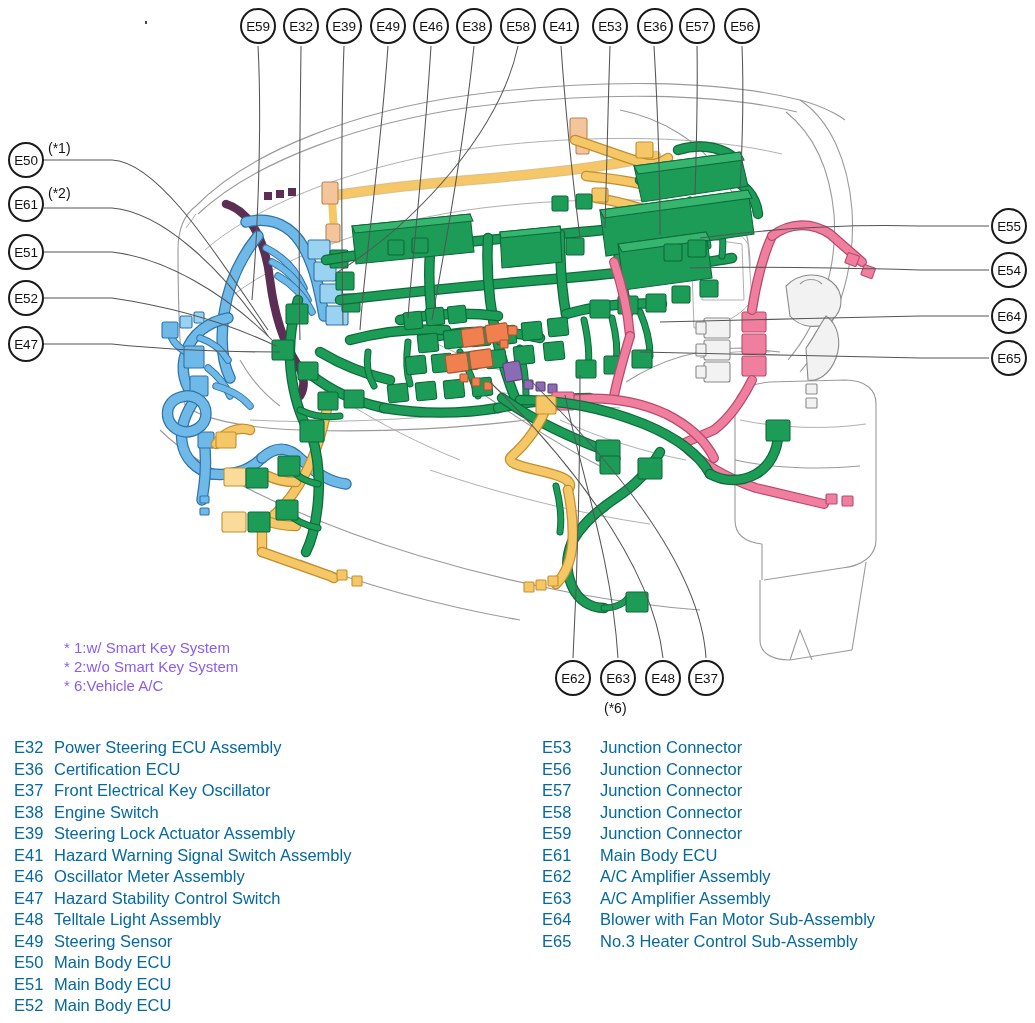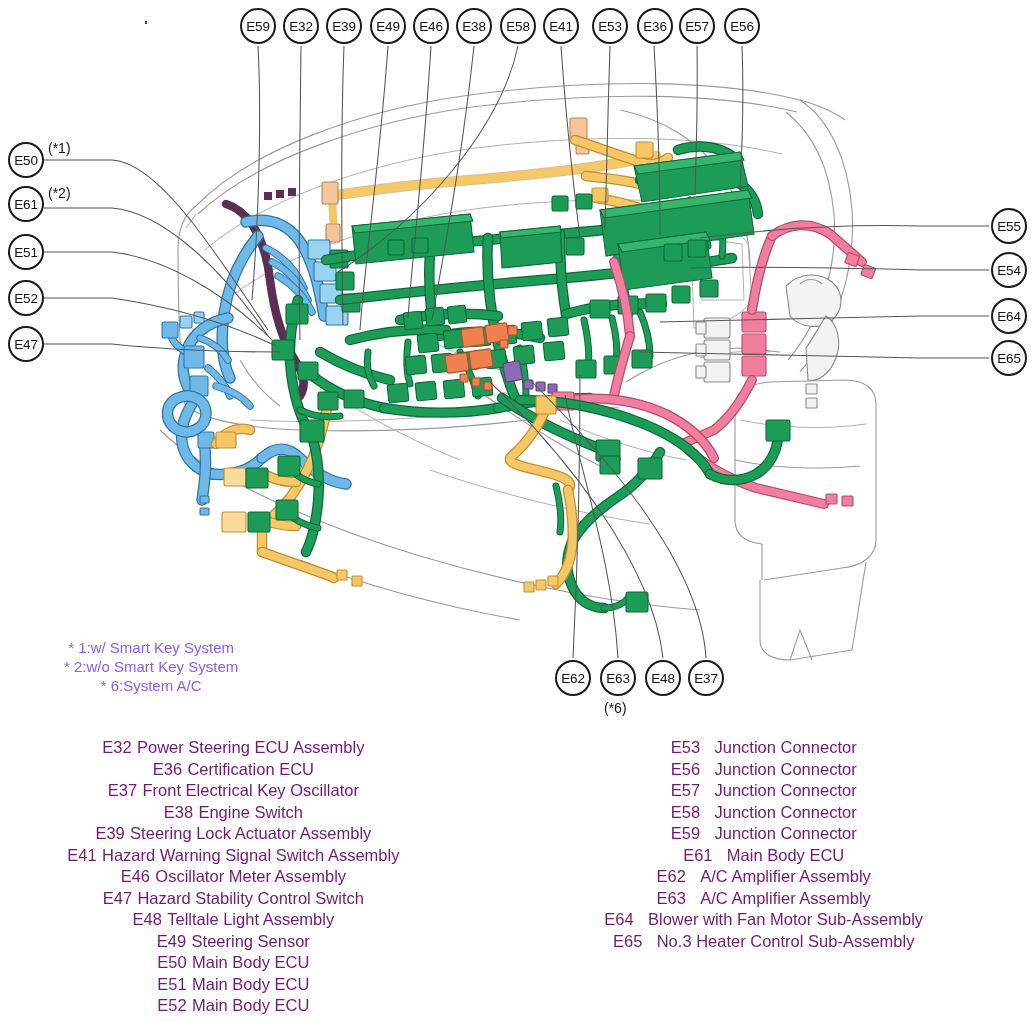--- a/index.html
+++ b/index.html
@@ -3,21 +3,21 @@
 <meta charset="utf-8">
 <title>Instrument Panel Wire Harness Diagram</title>
 <style>
   html,body{margin:0;padding:0;background:#ffffff;}
   body{
     width:1035px;height:1023px;position:relative;overflow:hidden;
     font-family:"Liberation Sans","DejaVu Sans",sans-serif;
     color:#111111;
     -webkit-font-smoothing:antialiased;
   }
-  #page{position:absolute;inset:0;width:1035px;height:1023px;text-align:center;}
+  #page{position:absolute;inset:0;width:1035px;height:1023px;}
 
   
   #illustration{position:absolute;left:0;top:0;width:1035px;height:730px;}
   #illustration svg{display:block;width:1035px;height:730px;}
 
   
   .callout{
     position:absolute;width:36px;height:36px;border-radius:50%;
     border:2px solid #1a1a1a;background:#ffffff;
     display:flex;align-items:center;justify-content:center;
@@ -34,21 +34,21 @@
     font-size:15px;line-height:19px;color:#8b5cf6;white-space:nowrap;
   }
 
   
   #legend{position:absolute;left:0;top:737px;width:1035px;height:286px;}
   .legcol{position:absolute;top:0;}
   .legcol.left{left:0;}
   .legcol.right{left:520px;}
   .legrow{
     height:21.5px;line-height:21.5px;white-space:nowrap;
-    font-size:16.5px;color:#701a75;padding-left:48px;
+    font-size:16.5px;color:#0369a1;
   }
   .legcode{display:inline-block;width:54px;padding-left:14px;box-sizing:border-box;}
   .leglabel{display:inline-block;}
   .legcol.right .legcode{padding-left:22px;width:80px;}
 
   .speck{position:absolute;left:145px;top:21px;width:2px;height:3px;background:#444;z-index:6;}
 </style>
 </head>
 <body>
 
@@ -514,21 +514,21 @@
       <div class="callout" style="left: 555px; top: 660px;">E62</div>
       <div class="callout" style="left: 600px; top: 660px;">E63</div>
       <div class="footmark" style="left: 604px; top: 700px;">(*6)</div>
       <div class="callout" style="left: 645px; top: 660px;">E48</div>
       <div class="callout" style="left: 688px; top: 660px;">E37</div>
     </div>
 
   <div id="footnotes">
       <div>* 1:w/ Smart Key System</div>
       <div>* 2:w/o Smart Key System</div>
-      <div>* 6:System A/C</div>
+      <div>* 6:Vehicle A/C</div>
     </div>
 
   <div id="legend">
     <div class="legcol left">
         <div class="legrow"><span class="legcode">E32</span><span class="leglabel">Power Steering ECU Assembly</span></div>
         <div class="legrow"><span class="legcode">E36</span><span class="leglabel">Certification ECU</span></div>
         <div class="legrow"><span class="legcode">E37</span><span class="leglabel">Front Electrical Key Oscillator</span></div>
         <div class="legrow"><span class="legcode">E38</span><span class="leglabel">Engine Switch</span></div>
         <div class="legrow"><span class="legcode">E39</span><span class="leglabel">Steering Lock Actuator Assembly</span></div>
         <div class="legrow"><span class="legcode">E41</span><span class="leglabel">Hazard Warning Signal Switch Assembly</span></div>

